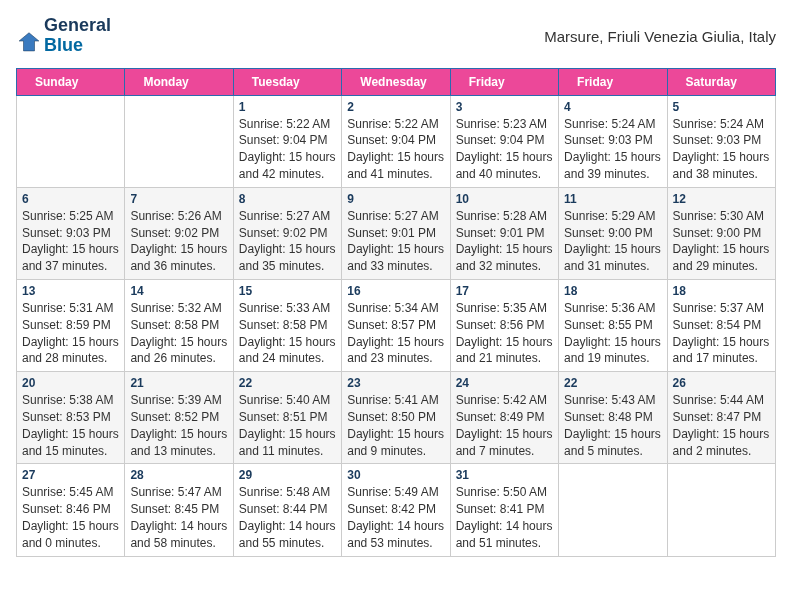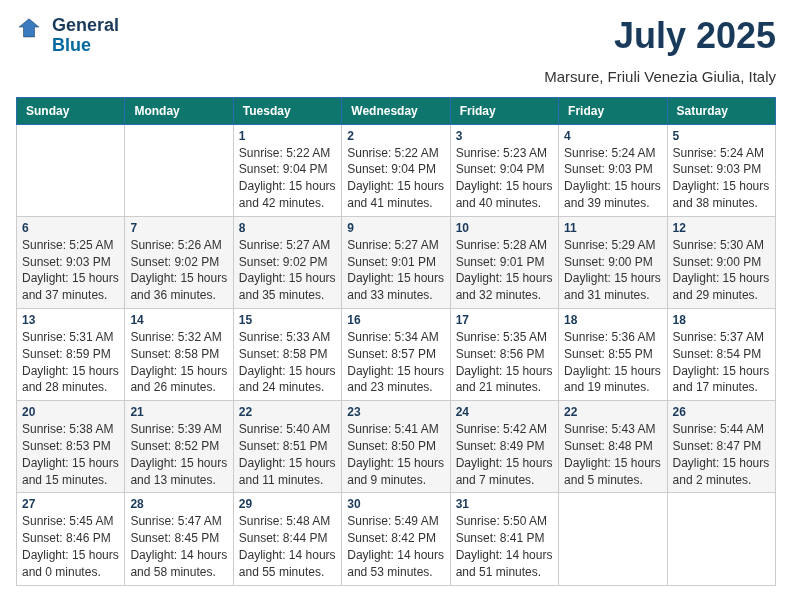--- a/index.html
+++ b/index.html
@@ -11,22 +11,22 @@
       padding: 16px;
     }
     .header {
       display: flex;
       justify-content: space-between;
       align-items: flex-start;
       margin-bottom: 12px;
     }
     .logo {
       display: flex;
-      align-items: flex-start;
-      gap: 12px;
+      align-items: flex-end;
+      gap: 4px;
     }
     .logo-text {
       font-size: 18px;
       font-weight: bold;
       color: #1a3a5c;
       line-height: 1.1;
     }
     .logo-text span {
       display: block;
     }
@@ -48,25 +48,25 @@
       font-size: 15px;
       color: #333;
       margin-top: 12px;
     }
     .calendar {
       width: 100%;
       border-collapse: collapse;
       border: 1px solid #ccc;
     }
     .calendar th {
-      background: #0f766e;
+      background: #ec4899;
       color: #fff;
       font-size: 12px;
       font-weight: bold;
-      padding: 6px 9px;
+      padding: 6px 18px;
       text-align: left;
       border: 1px solid #2a6aaf;
     }
     .calendar td {
       vertical-align: top;
       border: 1px solid #ccc;
       padding: 4px 5px;
       width: 108px;
       min-height: 80px;
       font-size: 10px;
@@ -102,21 +102,20 @@
         <polygon points="20,5 38,20 30,20 30,38 10,38 10,20 2,20" fill="#3a7abf"></polygon>
         <polygon points="20,5 38,20 30,20 30,38 10,38 10,20 2,20" fill="none" stroke="#1a3a5c" stroke-width="1"></polygon>
       </svg>
     </div>
     <div class="logo-text">
       <span>General</span>
       <span style="color:#0369a1;">Blue</span>
     </div>
   </div>
   <div class="title-block">
-    <div class="month-title">July 2025</div>
     <div class="location-title">Marsure, Friuli Venezia Giulia, Italy</div>
   </div>
 </div>
 
 <table class="calendar">
   <thead>
     <tr>
     <th>Sunday</th>
         <th>Monday</th>
         <th>Tuesday</th>

